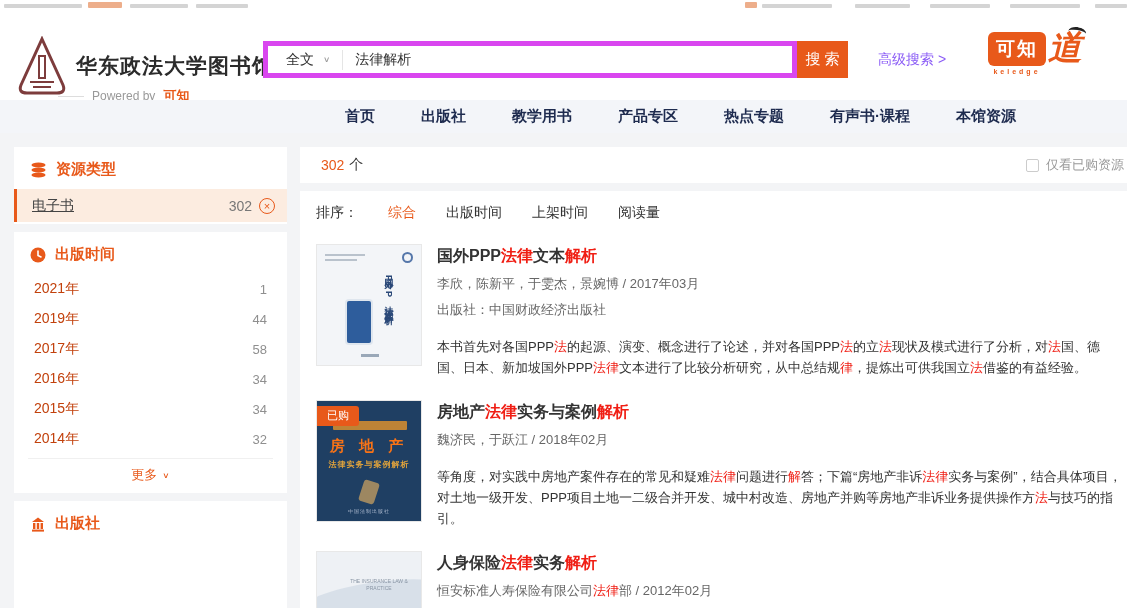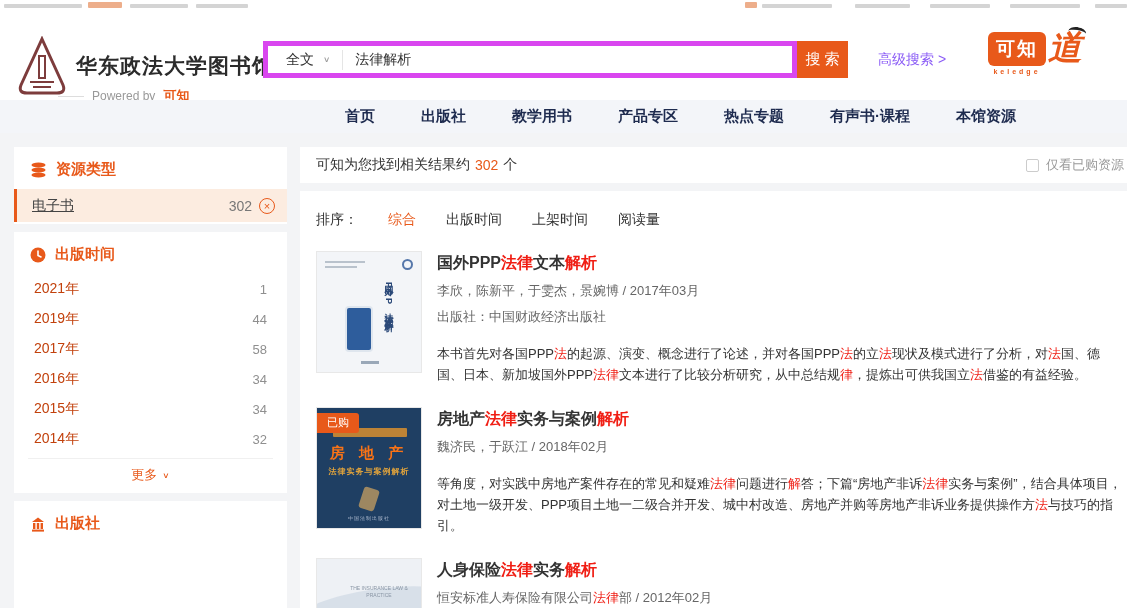--- a/index.html
+++ b/index.html
@@ -66,21 +66,21 @@
   .more-row .chev{font-size:10px;transform:scaleY(.8);}
 
   
   .main{position:absolute;left:300px;top:14px;width:840px;}
   .summary-bar{display:flex;align-items:center;height:36px;background:#fff;padding:0 16px;font-size:14px;color:#333;}
   .summary-bar .count{color:var(--accent);margin:0 5px;}
   .purchase-filter{margin-left:auto;display:flex;align-items:center;gap:7px;color:#999;font-size:13px;white-space:nowrap;cursor:pointer;}
   .checkbox{width:13px;height:13px;border:1px solid #ccc;border-radius:2px;background:#fff;}
 
   .results-card{background:#fff;margin-top:8px;padding:13px 16px 20px;min-height:430px;}
-  .sort-row{display:flex;align-items:center;gap:30px;font-size:14px;margin-top:7px;}
+  .sort-row{display:flex;align-items:center;gap:30px;font-size:14px;}
   .sort-label{color:#333;}
   .sort-opt{color:#333;cursor:pointer;}
   .sort-opt.active{color:var(--accent);}
 
   .result-item{display:flex;gap:15px;margin-top:22px;}
   .cover{position:relative;width:106px;height:122px;flex-shrink:0;cursor:pointer;border:1px solid #e8e8e8;overflow:hidden;}
   .info{flex:1;min-width:0;}
   .r-title{font-size:16px;font-weight:bold;color:#333;cursor:pointer;margin-top:2px;}
   .r-title .hl{color:var(--red);}
   .r-meta{font-size:13px;color:#666;margin-top:8px;}
@@ -249,21 +249,20 @@
         
         
       </div>
 
     </div>
   </div>
 
   <div class="main">
 
     <div class="summary-bar">
-      <span>可知为您找到相关结果约</span>
       <span class="count">302</span>
       <span>个</span>
       <div class="purchase-filter">
         <span class="checkbox"></span>
         <span>仅看已购资源</span>
       </div>
     </div>
 
     <div class="results-card">
       <div class="sort-row">

